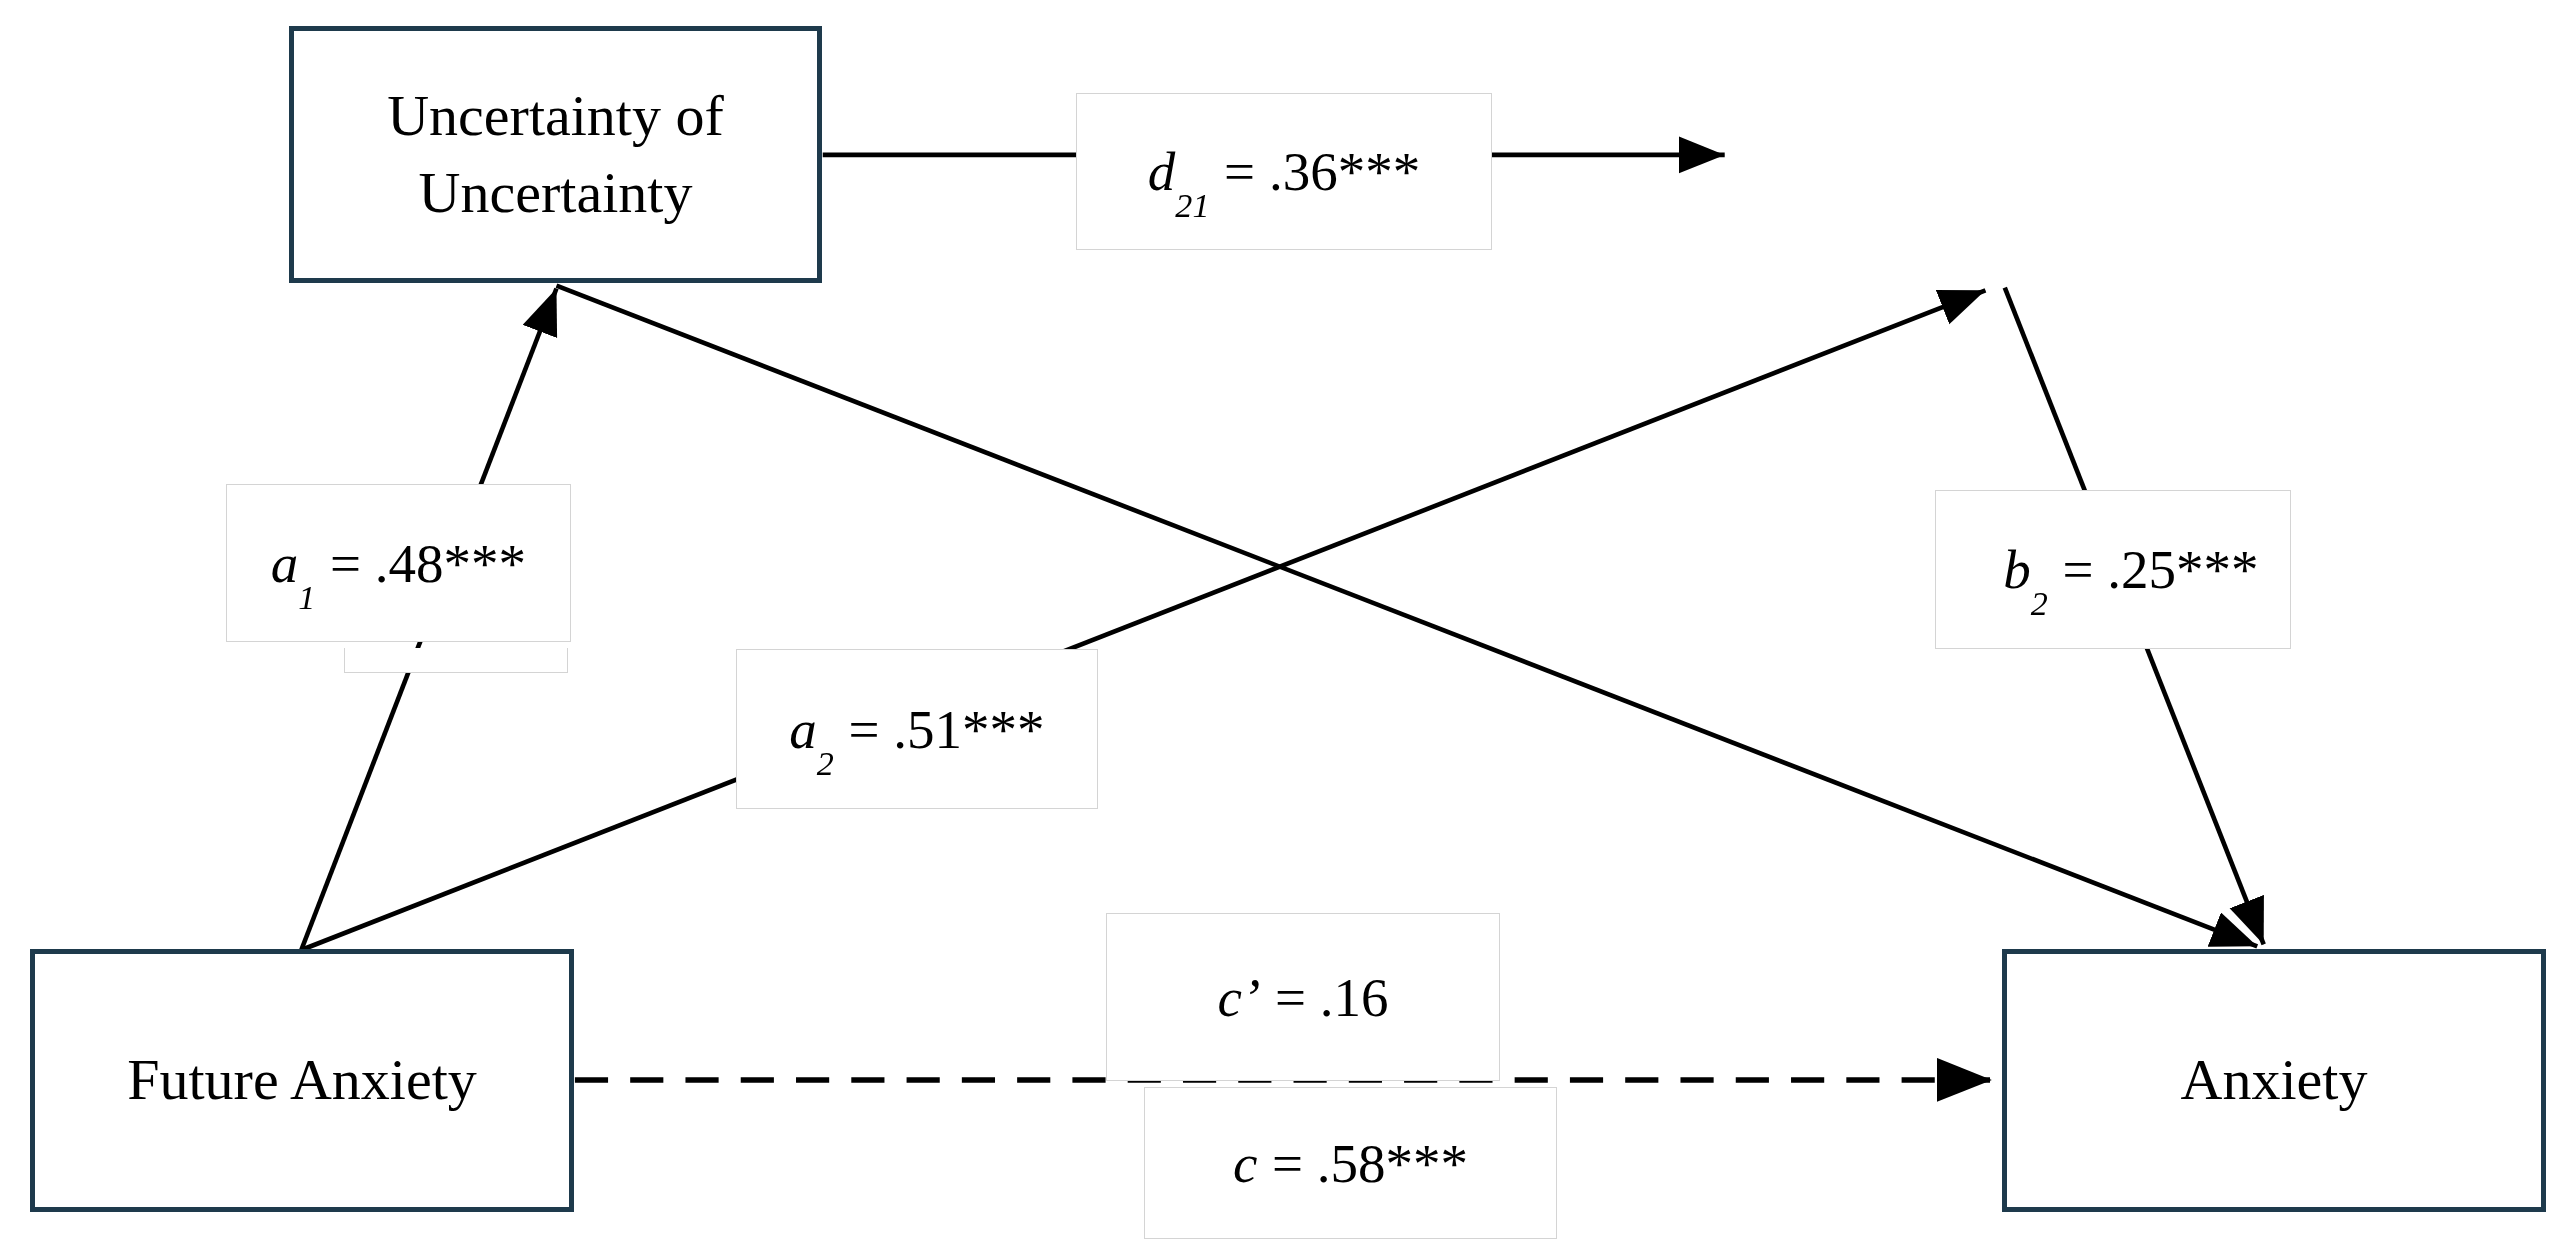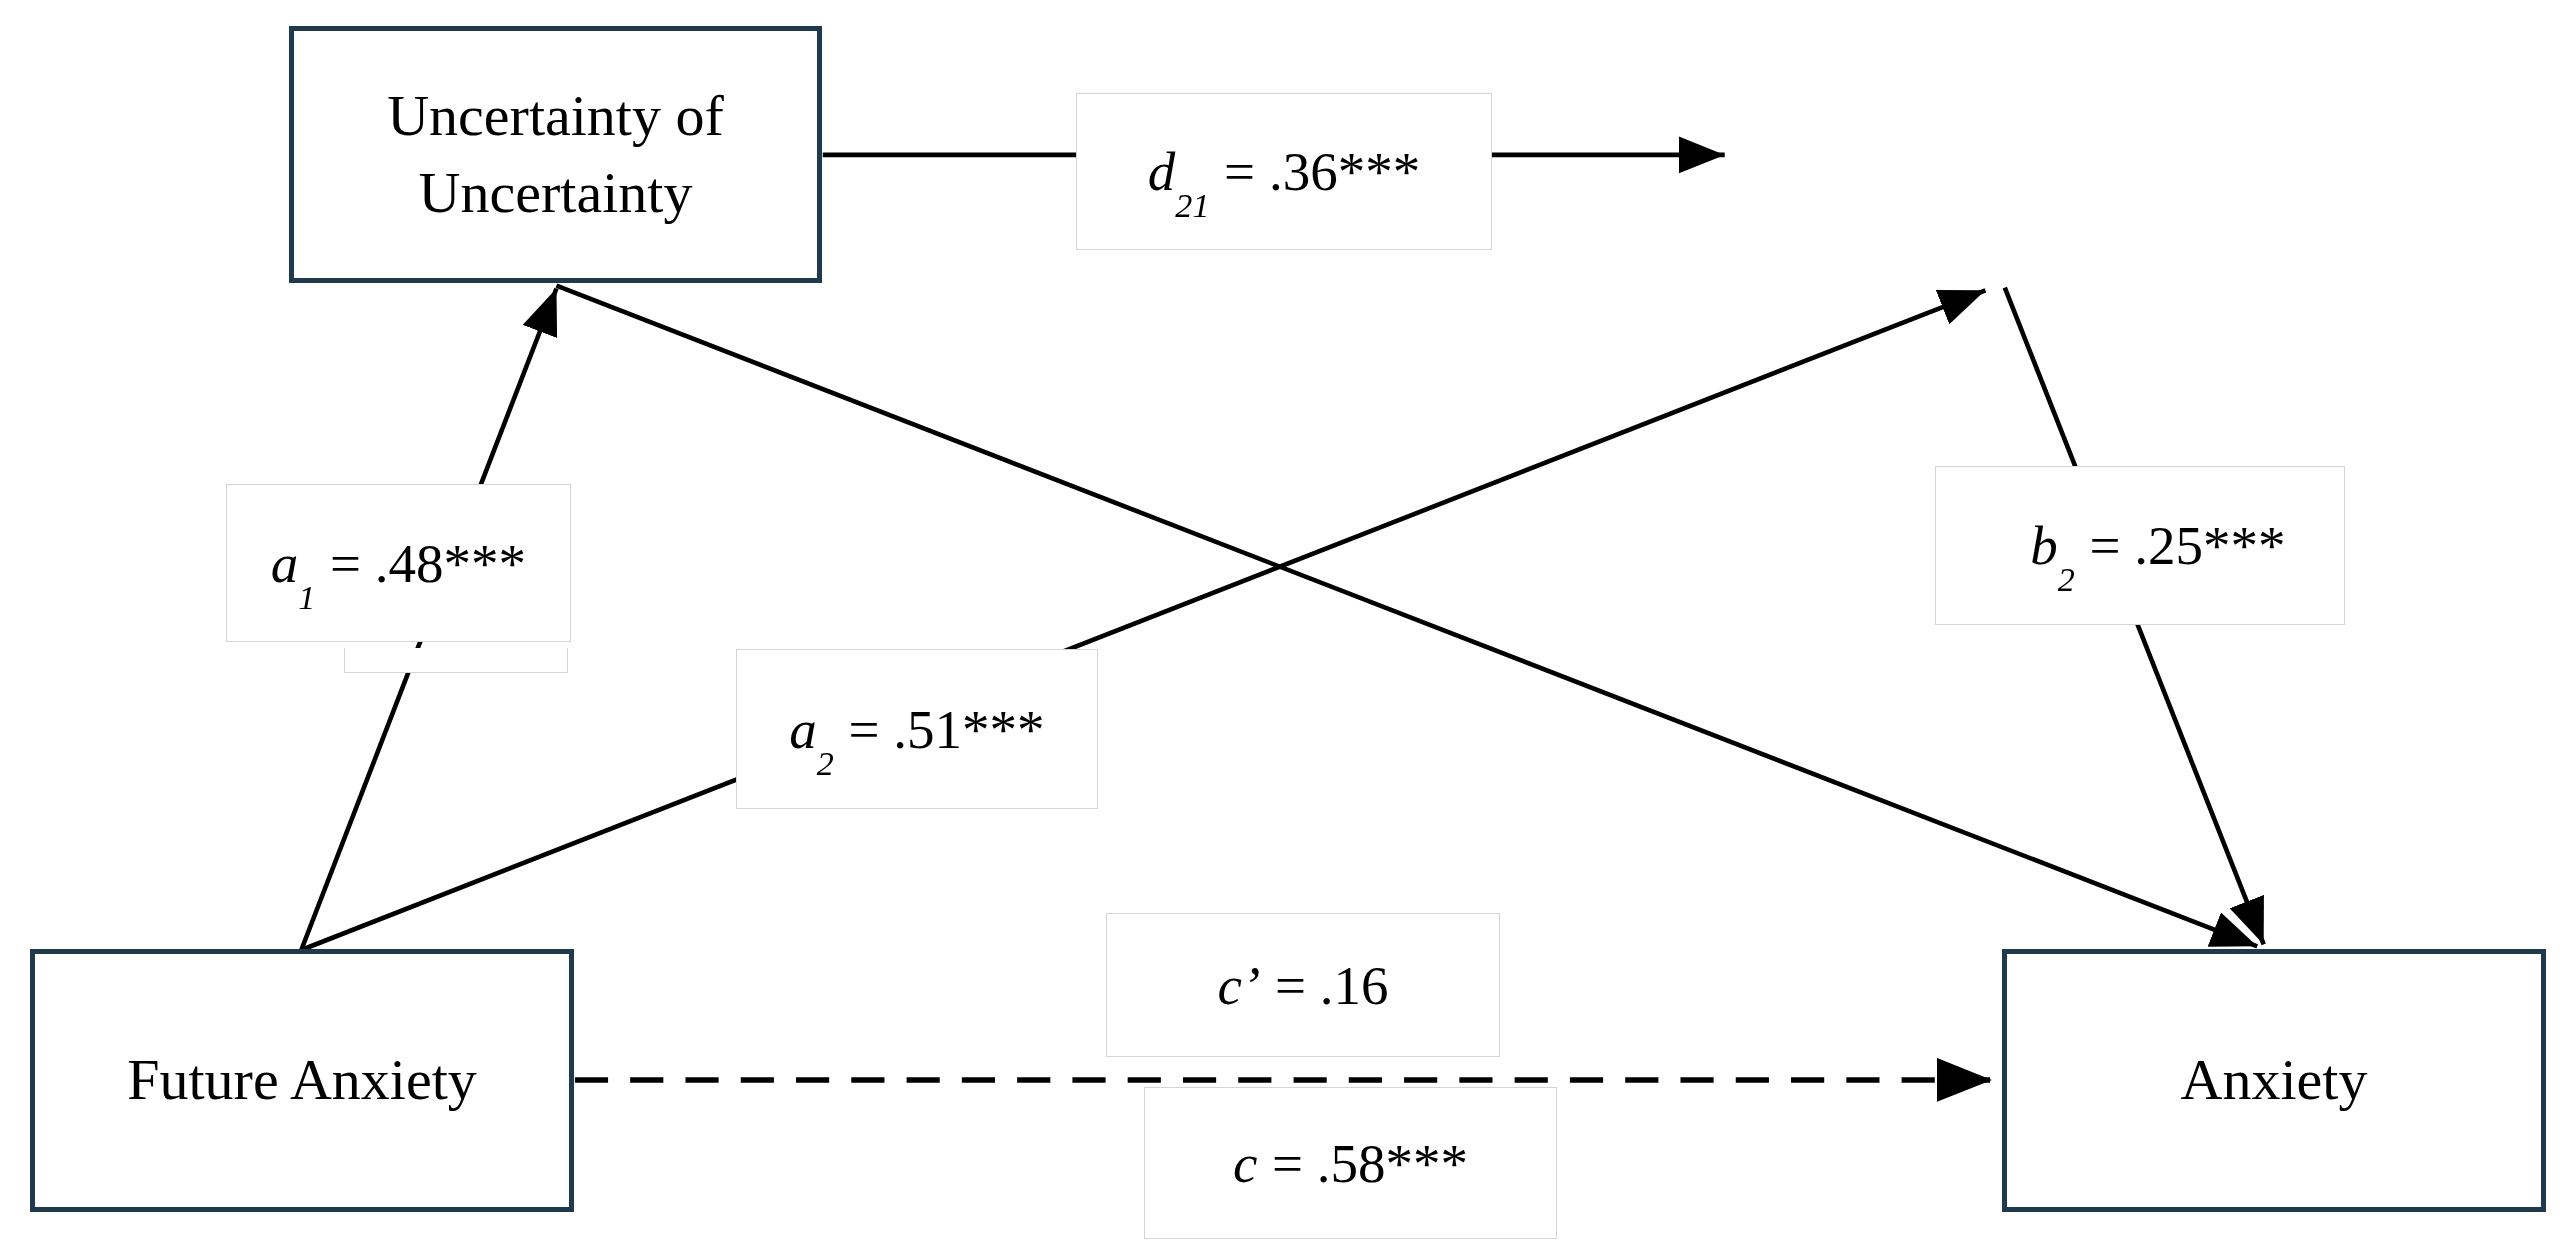--- a/index.html
+++ b/index.html
@@ -112,25 +112,25 @@
   <div class="plabel" style="left:226px; top:484px; width:345px; height:158px;">
     <span><i class="pvar">a</i><sub class="psub">1</sub><span class="peq">= .48***</span></span>
   </div>
   <div class="ghost" style="left:344px; top:648px; width:224px; height:25px;"></div>
 
   <div class="plabel" style="left:736px; top:649px; width:362px; height:160px;">
     <span><i class="pvar">a</i><sub class="psub">2</sub><span class="peq">= .51***</span></span>
   </div>
 
 
-  <div class="plabel" style="left:1935px; top:466px; width:410px; height:159px;padding-left:36px;">
+  <div class="plabel" style="left:1935px; top:490px; width:356px; height:159px;padding-left:36px;">
     <span><i class="pvar">b</i><sub class="psub">2</sub><span class="peq">= .25***</span></span>
   </div>
 
-  <div class="plabel" style="left:1106px; top:913px; width:394px; height:144px;">
+  <div class="plabel" style="left:1106px; top:913px; width:394px; height:168px;">
     <span><i class="pvar">c’</i><span class="peq">= .16</span></span>
   </div>
 
   <div class="plabel" style="left:1144px; top:1087px; width:413px; height:152px;text-align:center;">
     <span><i class="pvar">c</i><span class="peq">= .58***</span></span>
   </div>
 
 </div>
 
 

